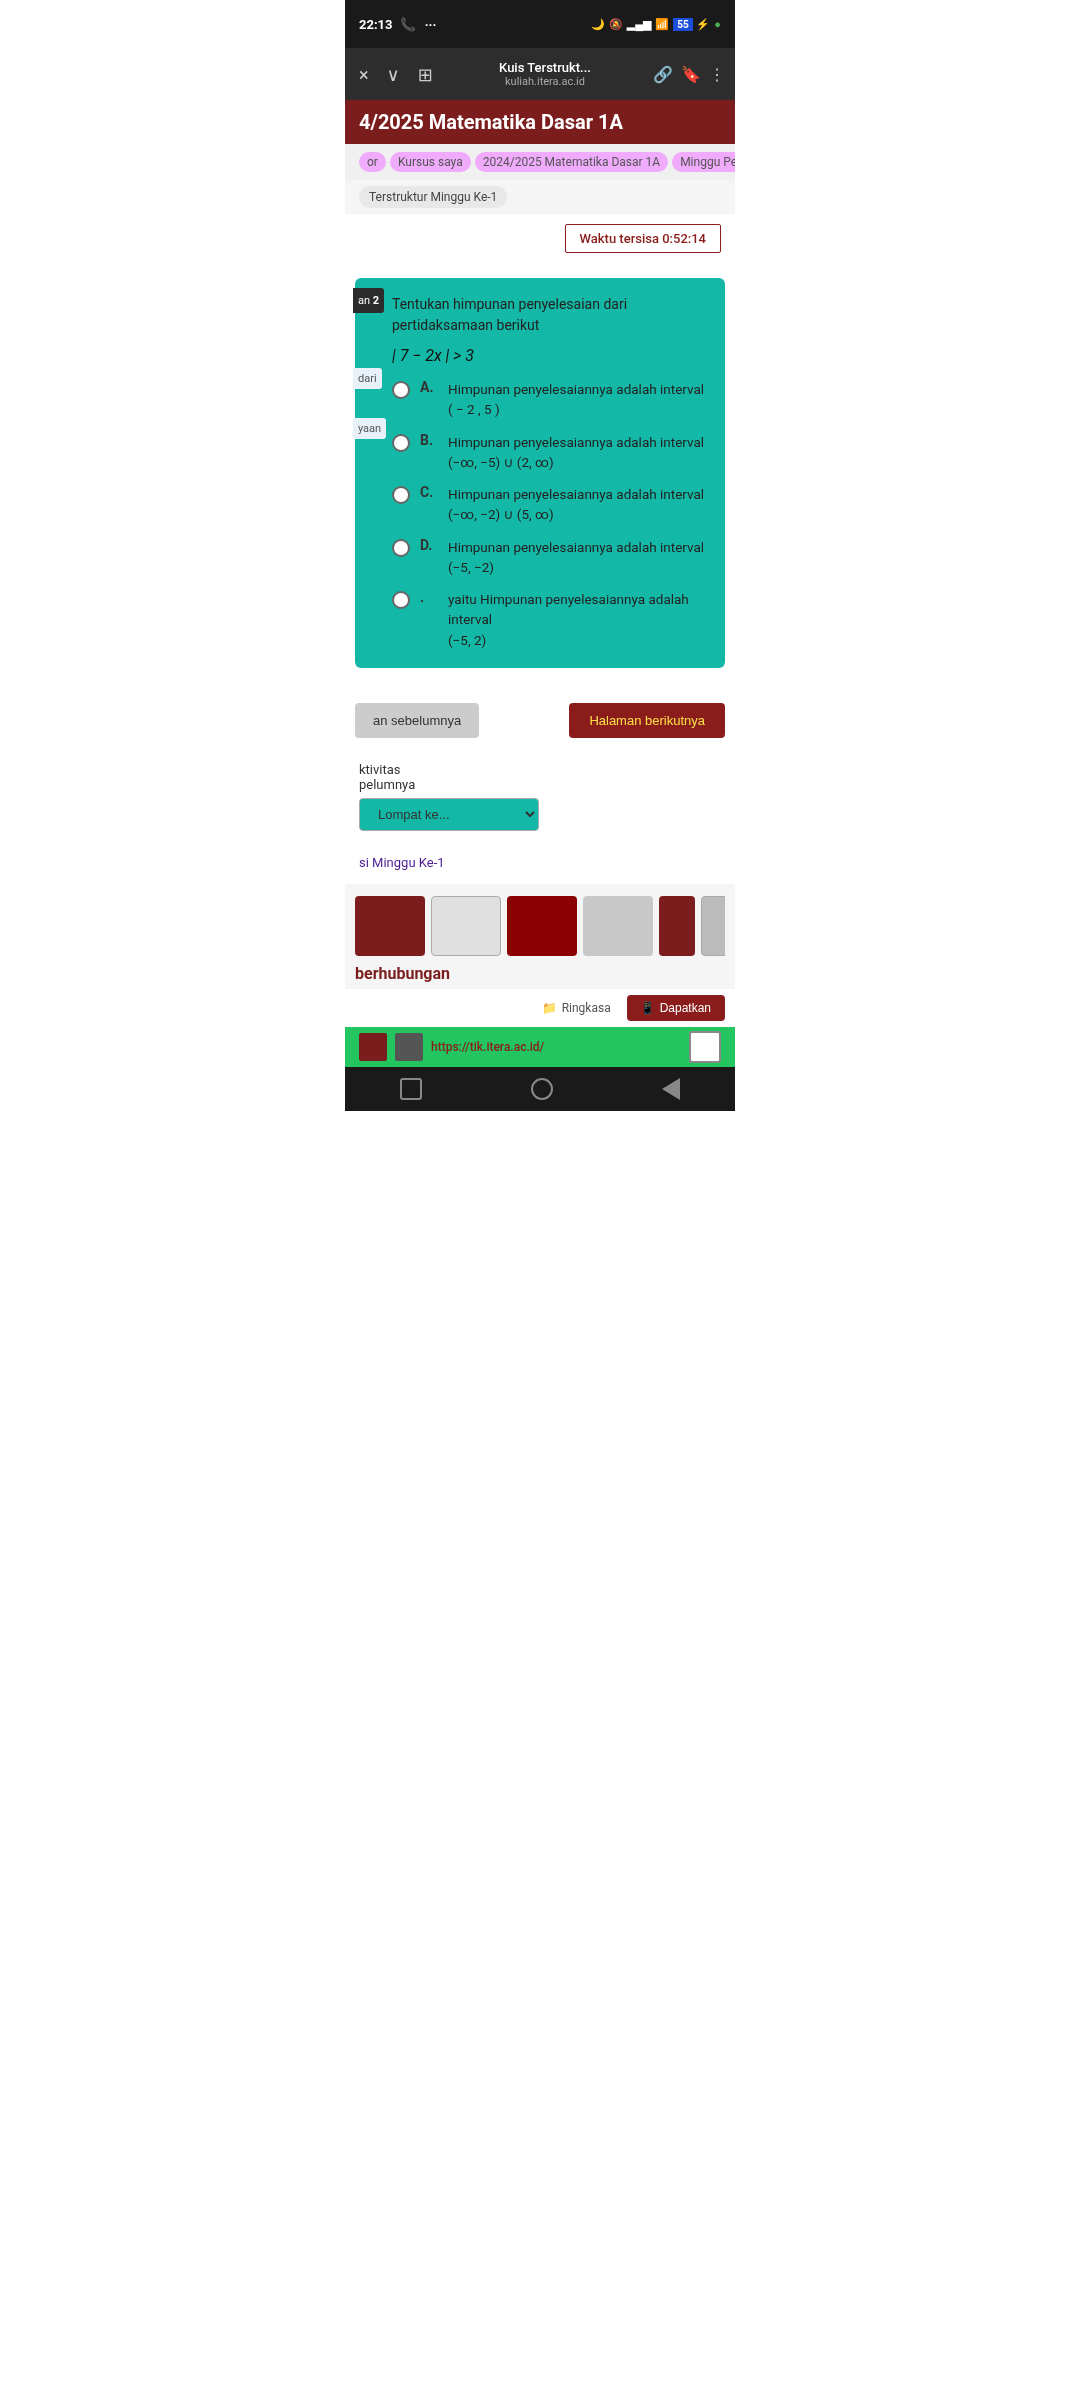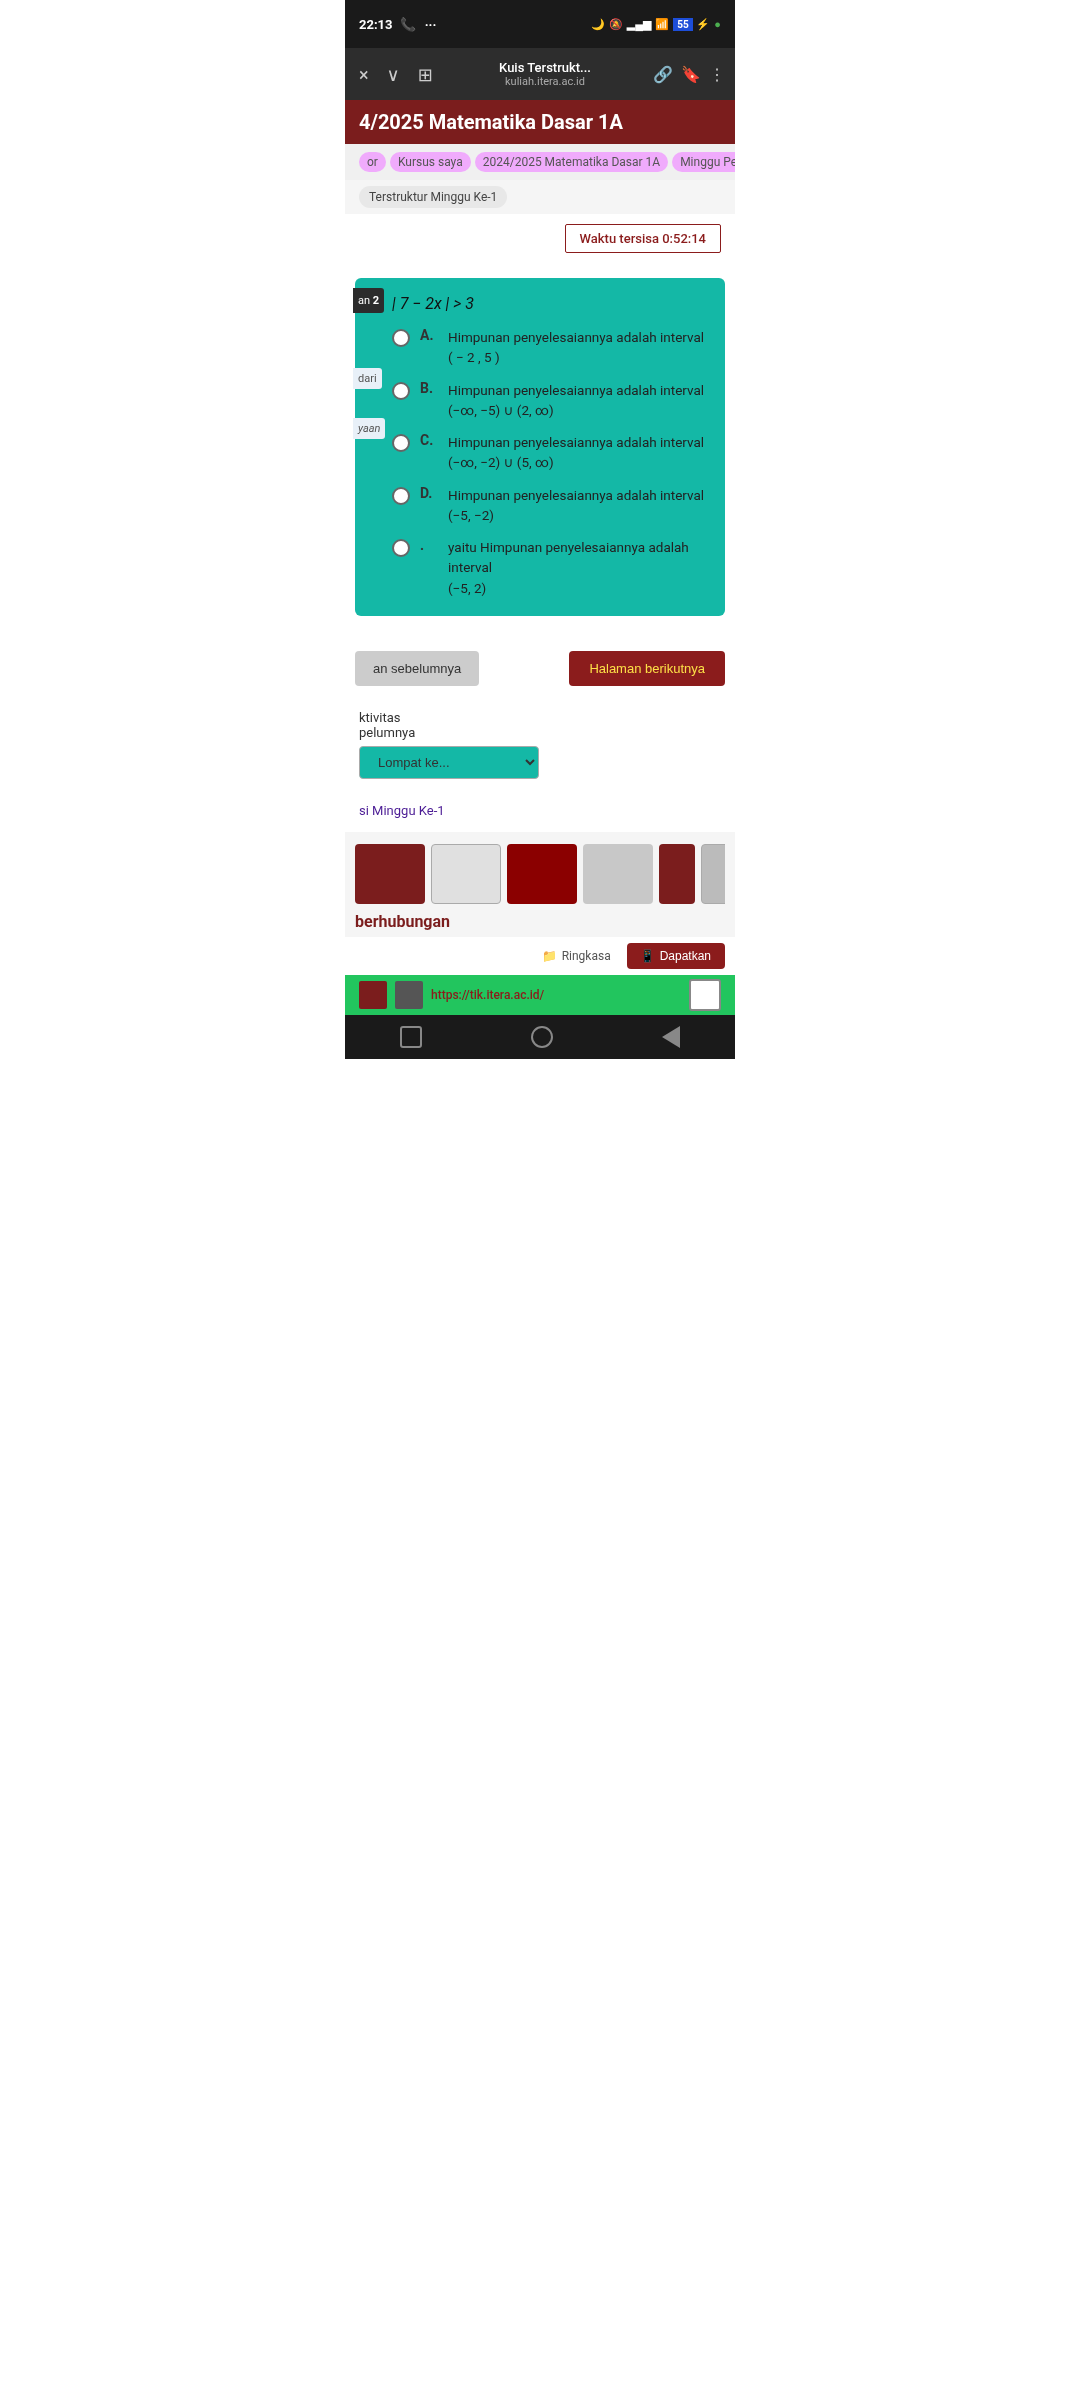--- a/index.html
+++ b/index.html
@@ -419,24 +419,25 @@
   <div class="timer-box">
     <span>Waktu tersisa</span>
     <span>0:52:14</span>
   </div>
 </div>
 
 <div class="question-card" style="position:relative;">
 
   <div style="position:absolute; left:-2px; top:10px; background:#2c2c2c; color:#fff; font-size:11px; padding:6px 5px; border-radius:0 3px 3px 0; z-index:2;">an <strong>2</strong></div>
   <div style="position:absolute; left:-2px; top:90px; background:#e8f0f8; color:#555; font-size:11px; padding:4px 5px; border-radius:0 3px 3px 0; z-index:2;">dari</div>
-  <div style="position:absolute; left:-2px; top:140px; background:#e8f0f8; color:#555; font-size:11px; padding:4px 5px; border-radius:0 3px 3px 0; z-index:2;font-style:italic;">yaan</div>
+  <div style="position:absolute; left:-2px; top:140px; background:#e8f0f8; color:#555; font-size:11px; padding:4px 5px; border-radius:0 3px 3px 0; z-index:2;">yaan</div>
 
   <div style="padding-left: 20px;">
 
+    <div class="question-text">Tentukan himpunan penyelesaian dari pertidaksamaan berikut</div>
 
     <div class="question-formula">| 7 − 2x |  &gt; 3</div>
 
     <ul class="option-list">
       <li class="option-item">
         <div class="radio-circle"></div>
         <span class="option-label">A.</span>
         <div class="option-text">
           <span>Himpunan penyelesaiannya adalah interval</span><br>
           <span>( − 2 , 5 )</span>

